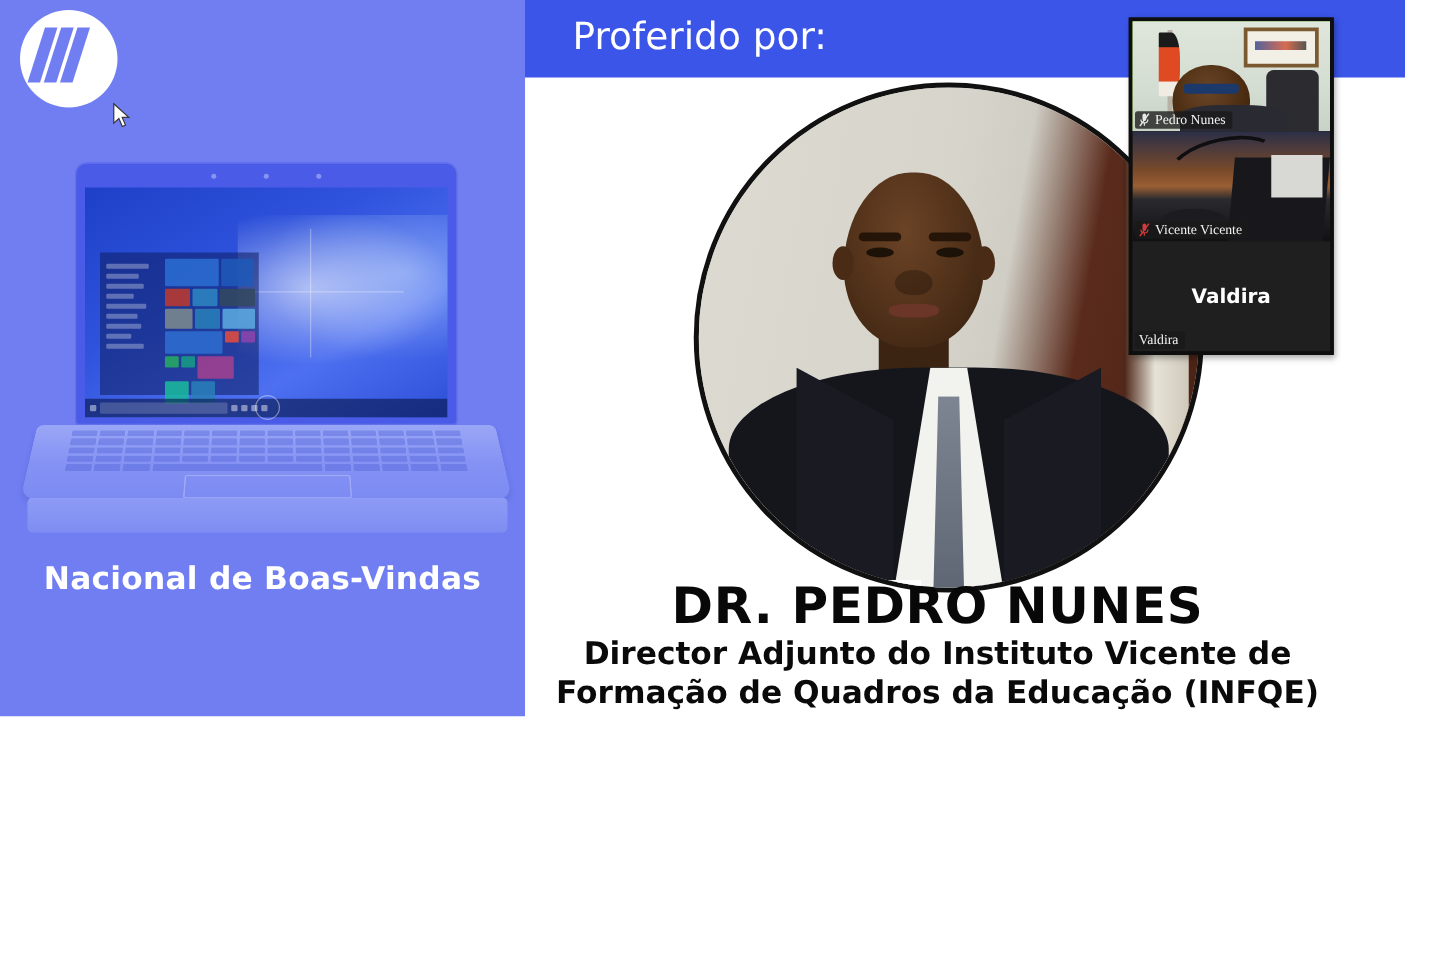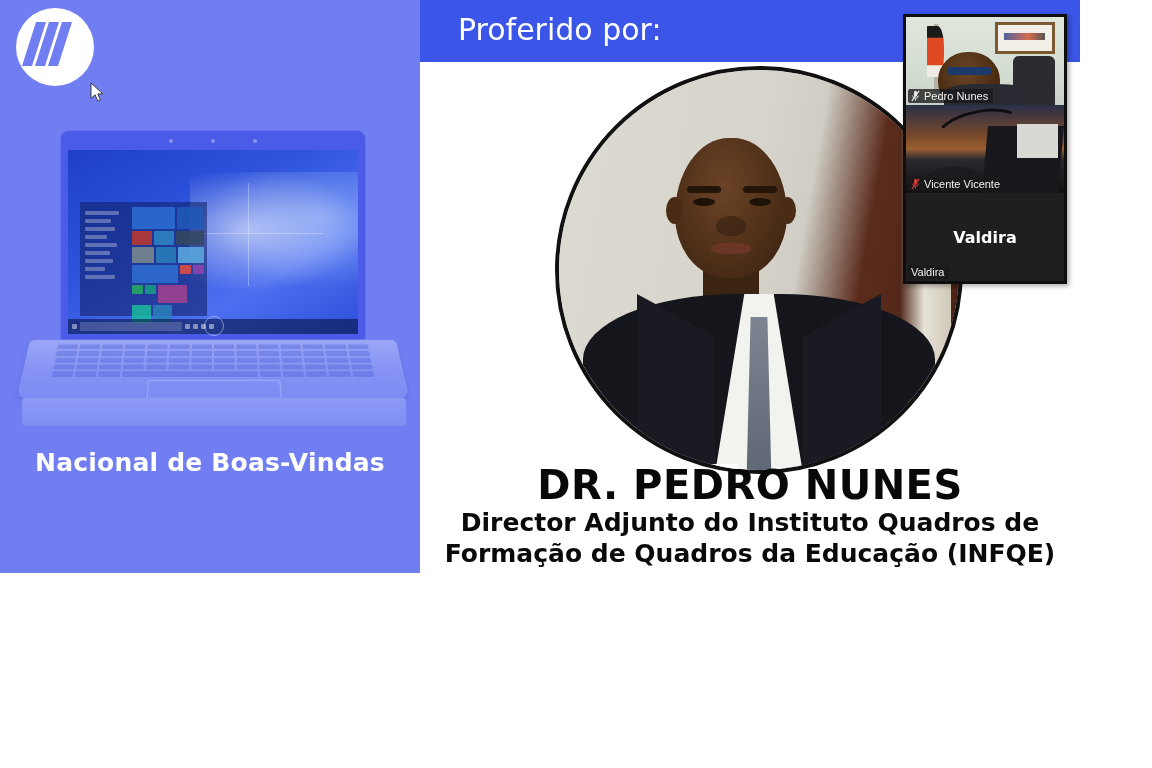--- a/index.html
+++ b/index.html
@@ -200,20 +200,21 @@
     width: 660px;
     height: 575px;
     background: #ffffff;
   }
   #banner {
     position: absolute;
     left: 0; top: 0;
     width: 660px;
     height: 62px;
     background: #3a55e8;
+    padding-left: 44px;
   }
   #banner-text {
     position: absolute;
     left: 38px; top: 12px;
     color: #ffffff;
     font-size: 30px;
     font-weight: 400;
     font-family: "DejaVu Sans", sans-serif;
   }
 
@@ -386,21 +387,21 @@
     position: absolute;
     left: 2px; bottom: 2px;
     display: flex;
     align-items: flex-end;
     gap: 4px;
     padding: 1px 5px 1px 3px;
     background: rgba(26,26,26,0.78);
     border-radius: 2px;
     color: #f2f2f2;
     font-size: 11px;
-    font-family: Liberation Sans, sans-serif;
+    font-family: Liberation Serif, serif;
     white-space: nowrap;
   }
   .mic-muted {
     display: inline-block;
     width: 9px; height: 12px;
     position: relative;
     flex: none;
   }
   .z-center-name {
     position: absolute;
@@ -633,21 +634,21 @@
         <div class="pt-brow r"></div>
         <div class="pt-eye l"></div>
         <div class="pt-eye r"></div>
         <div class="pt-nose"></div>
         <div class="pt-mouth"></div>
       </div>
     </div>
 
     <div id="speaker-name">DR. PEDRO NUNES</div>
     <div id="speaker-title">
-      <div>Director Adjunto do Instituto Quadros de</div>
+      <div>Director Adjunto do Instituto Vicente de</div>
       <div>Formação de Quadros da Educação (INFQE)</div>
     </div>
   </div>
 </div>
 
 <div id="zoom-strip">
 
   <div class="z-tile active">
     <div class="sc t1-bg"></div>
     <div class="sc t1-flagpole"></div>

